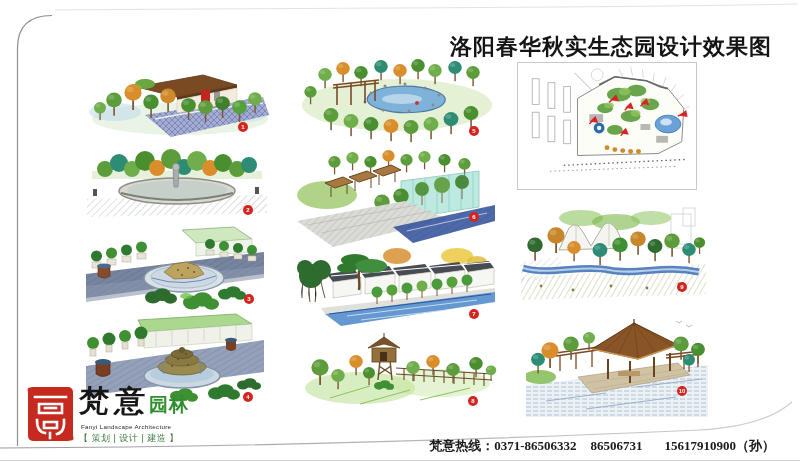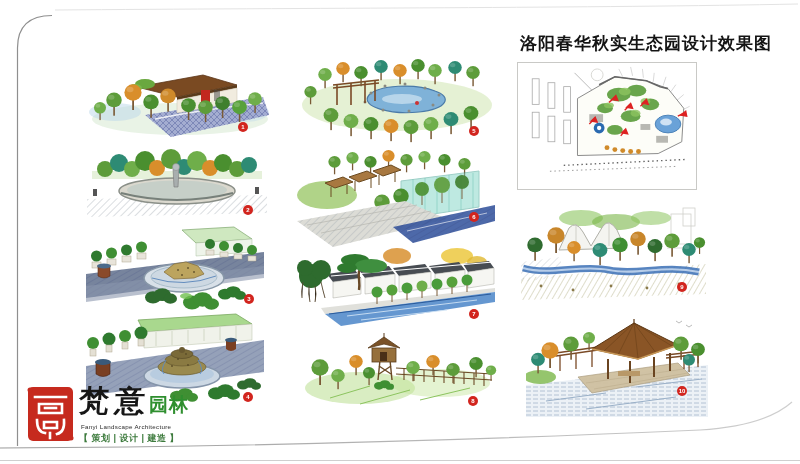--- a/index.html
+++ b/index.html
@@ -1,35 +1,35 @@
 <!DOCTYPE html>
 <html><head>
 <meta charset="utf-8">
 <style>
   html,body{margin:0;padding:0;background:#fff;}
   #board{position:relative;width:800px;height:464px;background:#ffffff;overflow:hidden;
          font-family:"Liberation Sans",sans-serif;}
   .abs{position:absolute;}
   .sketch svg{display:block;width:100%;height:100%;}
-  #page-title{font-weight:bold;font-size:17px;letter-spacing:1px;color:#141414;
+  #page-title{font-weight:bold;font-size:22px;letter-spacing:1px;color:#141414;
               font-family:"Liberation Sans",sans-serif;white-space:nowrap;}
   #plan-box{border:1px solid #c9c9c6;background:#fff;padding:2px;box-sizing:border-box;}
   .marker{position:absolute;width:10px;height:10px;border-radius:50%;background:#d2251e;
           color:#fff;font-size:6px;line-height:10px;text-align:center;font-weight:bold;}
   #contact{font-family:"Liberation Serif",serif;font-weight:bold;font-size:13px;color:#1a1a1a;
            white-space:nowrap;}
   #contact span{display:inline-block;}
   #contact .gap1{margin-right:14px;} #contact .gap2{margin-right:22px;}
   #brand-cn{font-family:"Liberation Serif",serif;font-weight:bold;font-size:30px;color:#161616;
             letter-spacing:6px;transform:skewX(-4deg);display:inline-block;line-height:1;}
   #brand-suffix{font-family:Liberation Sans, sans-serif;font-weight:bold;font-size:19px;
             color:#2f8f2f;letter-spacing:1px;display:inline-block;line-height:1;margin-left:-2px;}
   #brand-en{font-size:10px;color:#2a2a2a;white-space:nowrap;transform:scale(.62);
             transform-origin:left top;letter-spacing:.5px;}
-  #brand-services{font-size:9px;color:#3c7a3c;font-weight:bold;white-space:nowrap;letter-spacing:.5px;}
+  #brand-services{font-size:9px;color:#3c7a3c;font-weight:normal;white-space:nowrap;letter-spacing:.5px;}
 </style>
 </head>
 <body>
 
 <svg width="0" height="0" style="position:absolute" aria-hidden="true">
   <defs>
     <symbol id="tr" viewBox="0 0 20 28">
       <rect x="9.2" y="14" width="1.8" height="13" fill="#7a5a36"></rect>
       <ellipse cx="10" cy="9.5" rx="8.6" ry="8.2" fill="currentColor"></ellipse>
       <ellipse cx="7" cy="6.5" rx="3.5" ry="2.8" fill="#ffffff" opacity="0.18"></ellipse>
@@ -643,14 +643,17 @@
         <line x1="23" y1="47" x2="23" y2="52"></line>
       </g>
     </svg>
   </div>
   <div class="abs" style="left:79px;top:386px;white-space:nowrap">
     <span id="brand-cn">梵意</span><span id="brand-suffix">园林</span>
   </div>
   <div class="abs" id="brand-en" style="left:81px;top:423px">Fanyi Landscape Architecture</div>
   <div class="abs" id="brand-services" style="left:79px;top:432px">【 策划 | 设计 | 建造 】</div>
 
+  <div class="abs" id="contact" style="right:25px;top:437px">
+    <span>梵意热线：</span><span class="gap1">0371-86506332</span><span class="gap2">86506731</span><span>15617910900（孙）</span>
+  </div>
 
 </div>
 
 </body></html>

